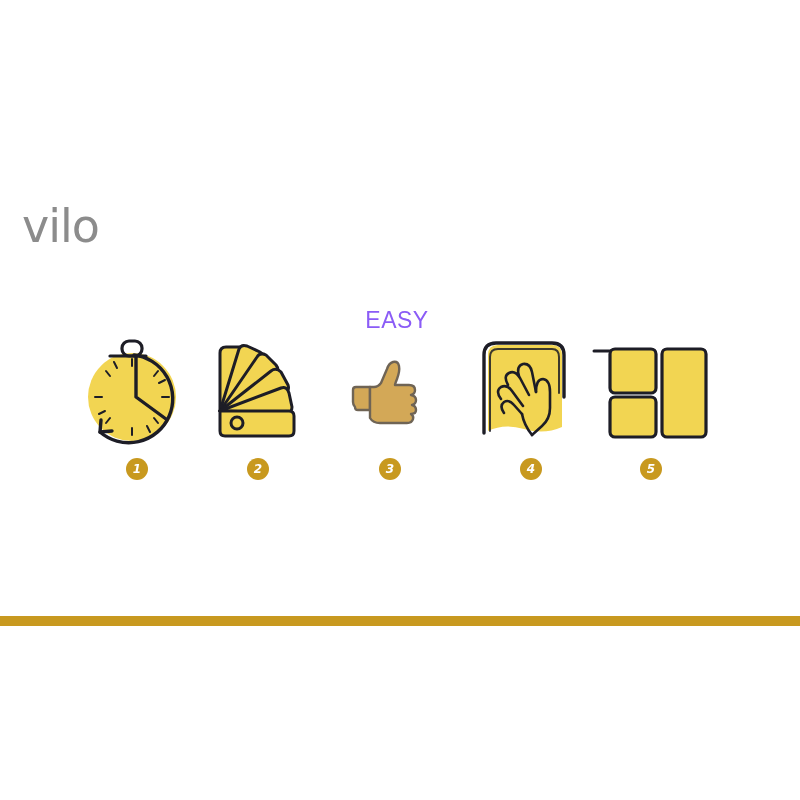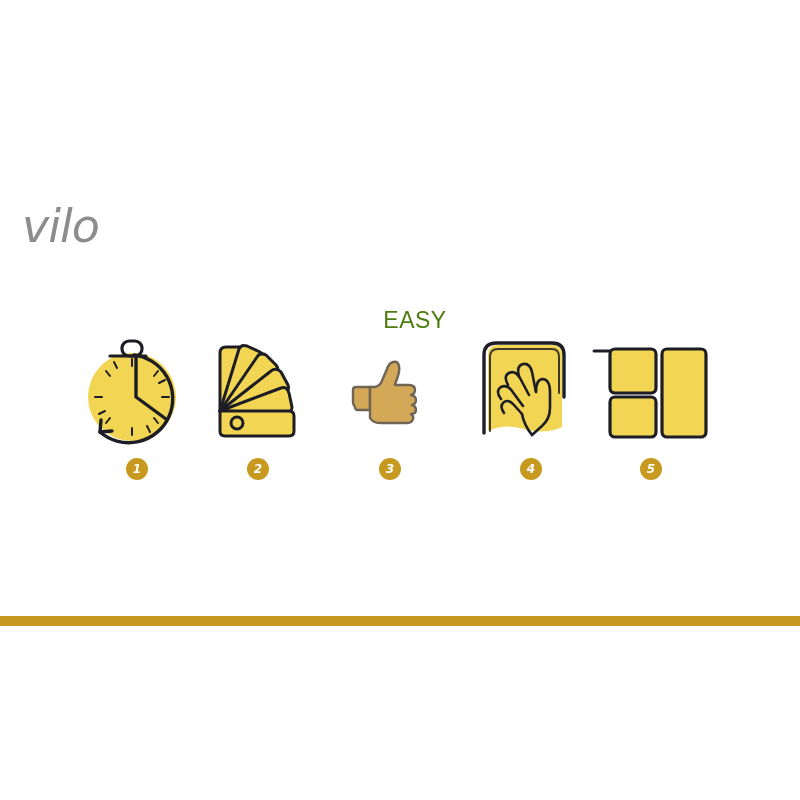--- a/index.html
+++ b/index.html
@@ -16,21 +16,20 @@
     -webkit-font-smoothing: antialiased;
   }
 
   
   .logo {
     position: absolute;
     left: 22px;
     top: 198px;
     width: 120px;
     height: 52px;
-    font-style: italic;
   }
   .logo svg { display: block; }
   .logo-text {
     font-family: "DejaVu Sans", sans-serif;
     font-size: 46px;
     font-weight: 400;
     fill: #8c8c8c;
     letter-spacing: -1px;
   }
 
@@ -81,25 +80,25 @@
   
   .step-1 { left: 72px;  }
   .step-2 { left: 193px; }
   .step-3 { left: 325px; }
   .step-4 { left: 466px; }
   .step-5 { left: 586px; }
 
   
   .caption {
     position: absolute;
-    left: 340px;
+    left: 322px;
     top: 10px;
     width: 150px;
     text-align: center;
-    color: #4d7c0f;
+    color: #8b5cf6;
     font-family: "Liberation Sans", sans-serif;
     font-size: 23px;
     line-height: 30px;
     letter-spacing: 0.5px;
   }
   .caption div { white-space: nowrap; }
 
   
   .rule {
     position: absolute;

